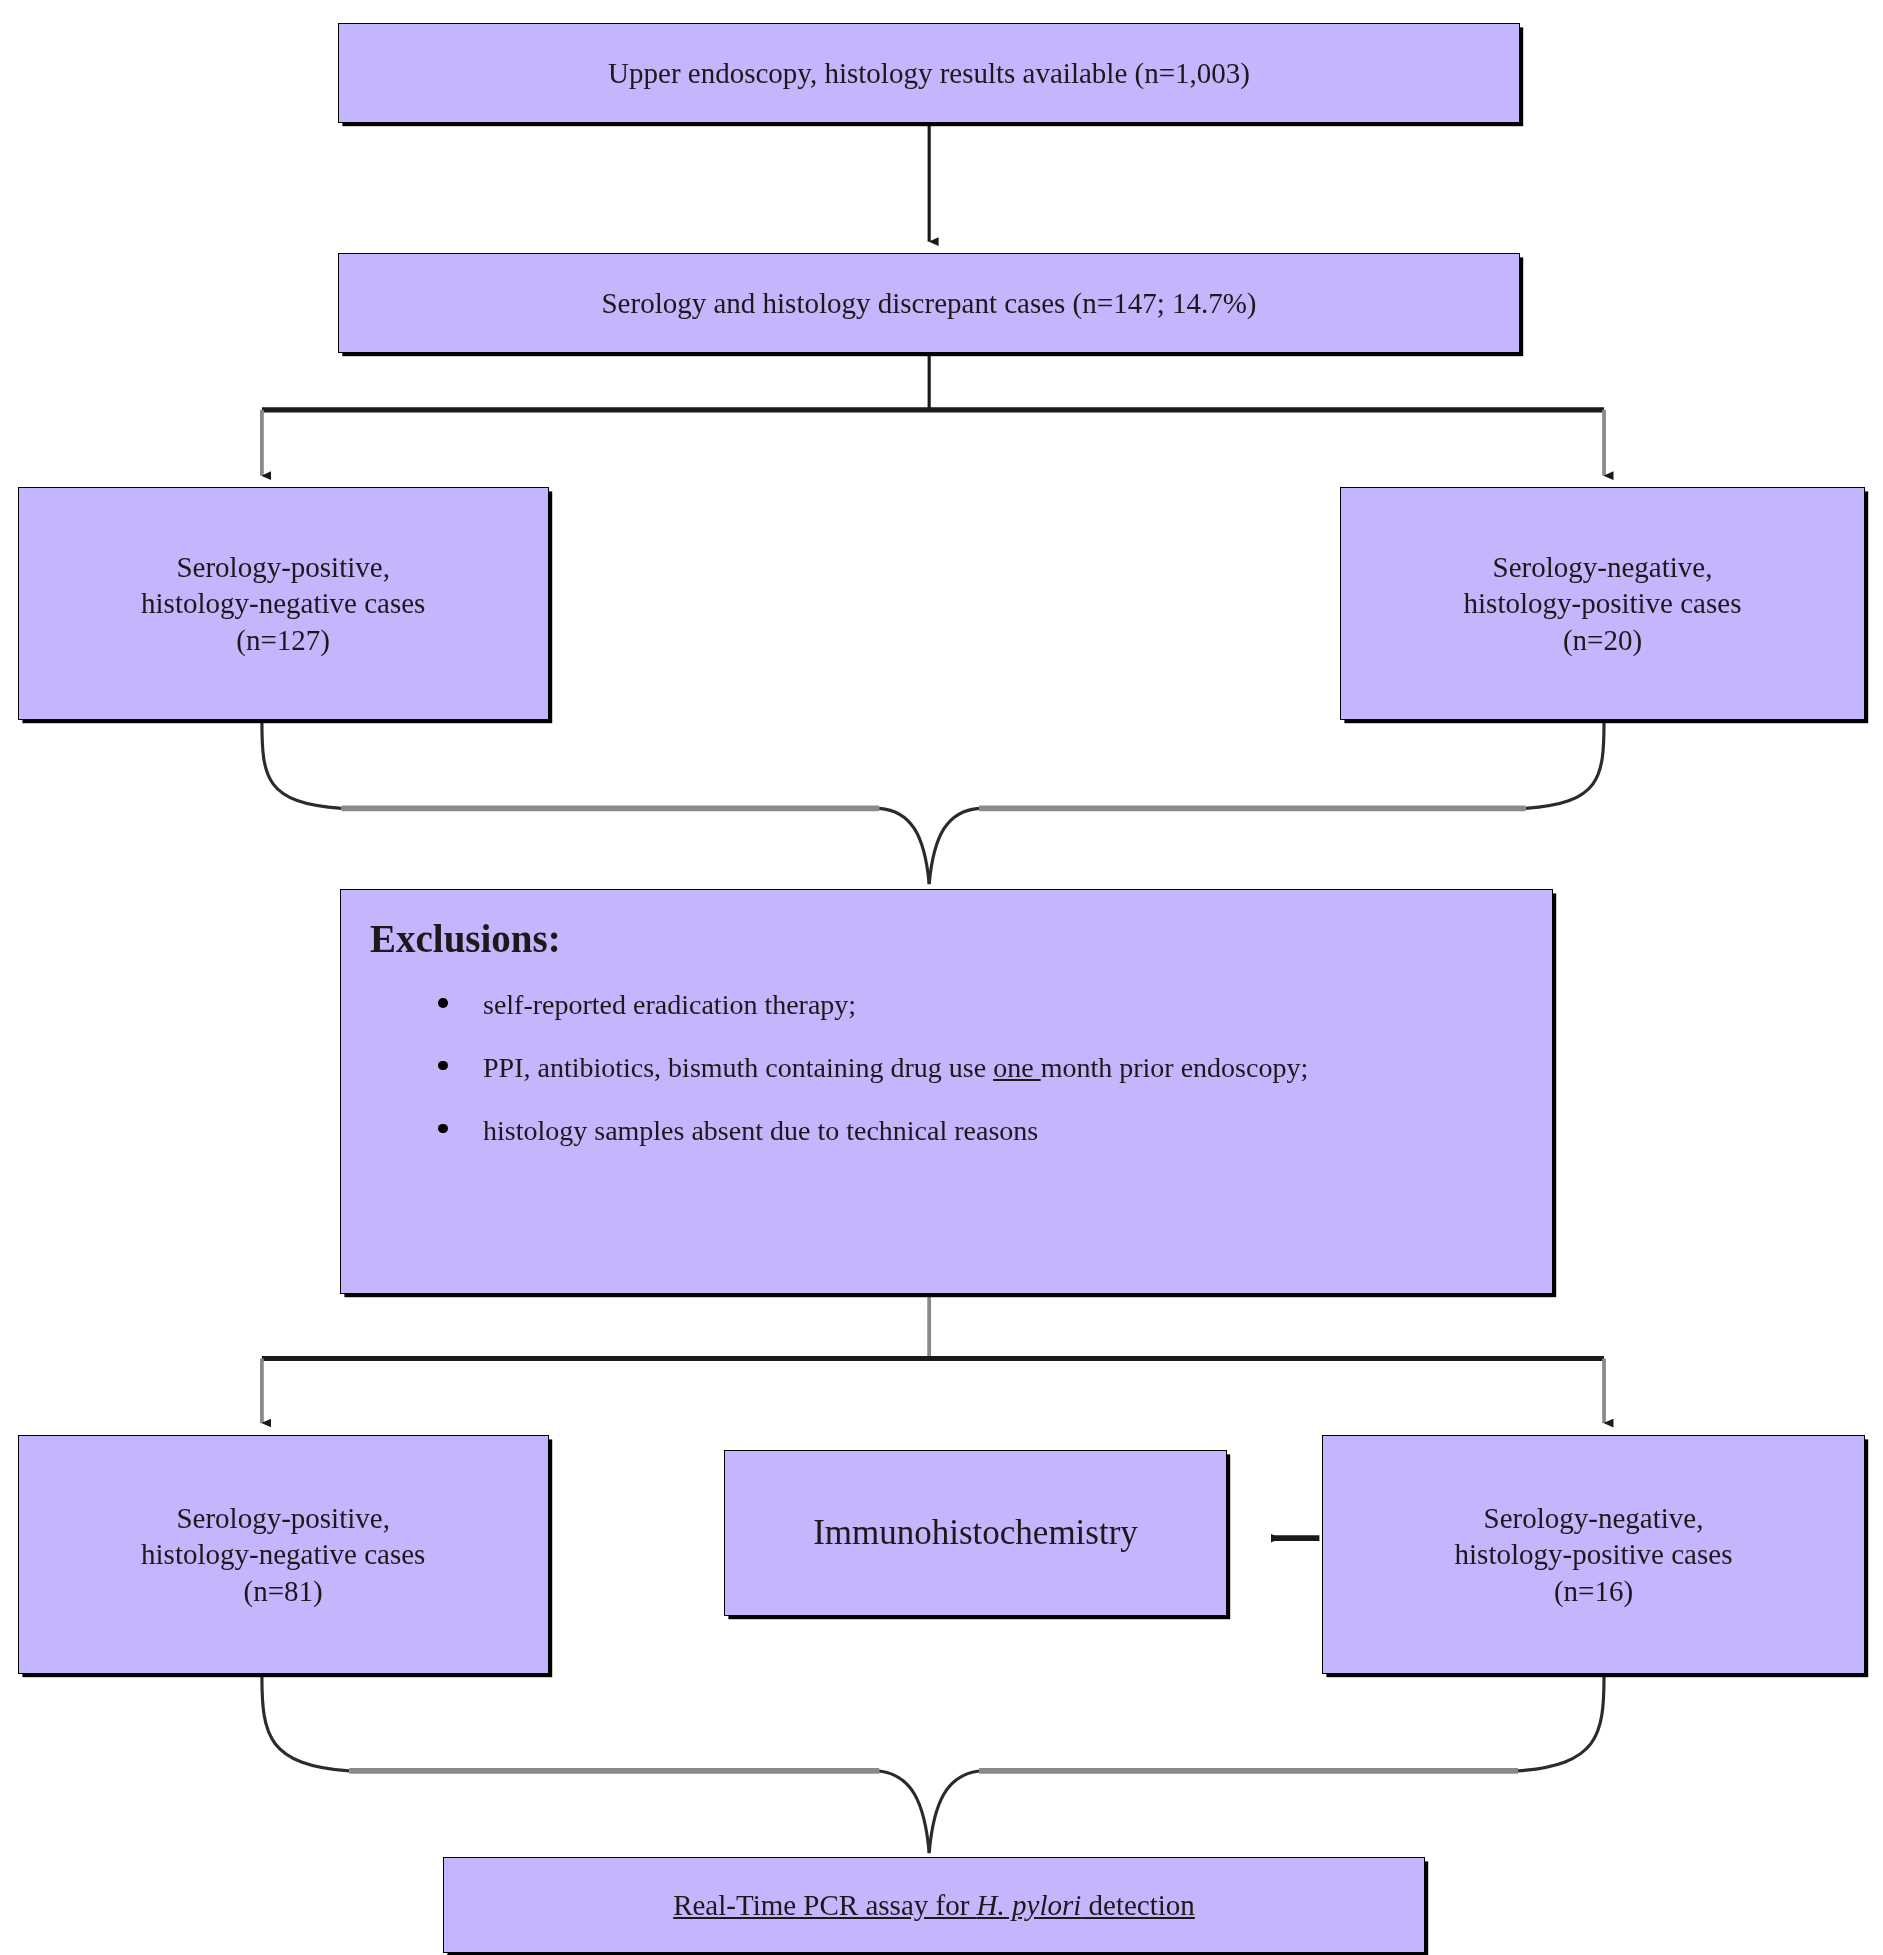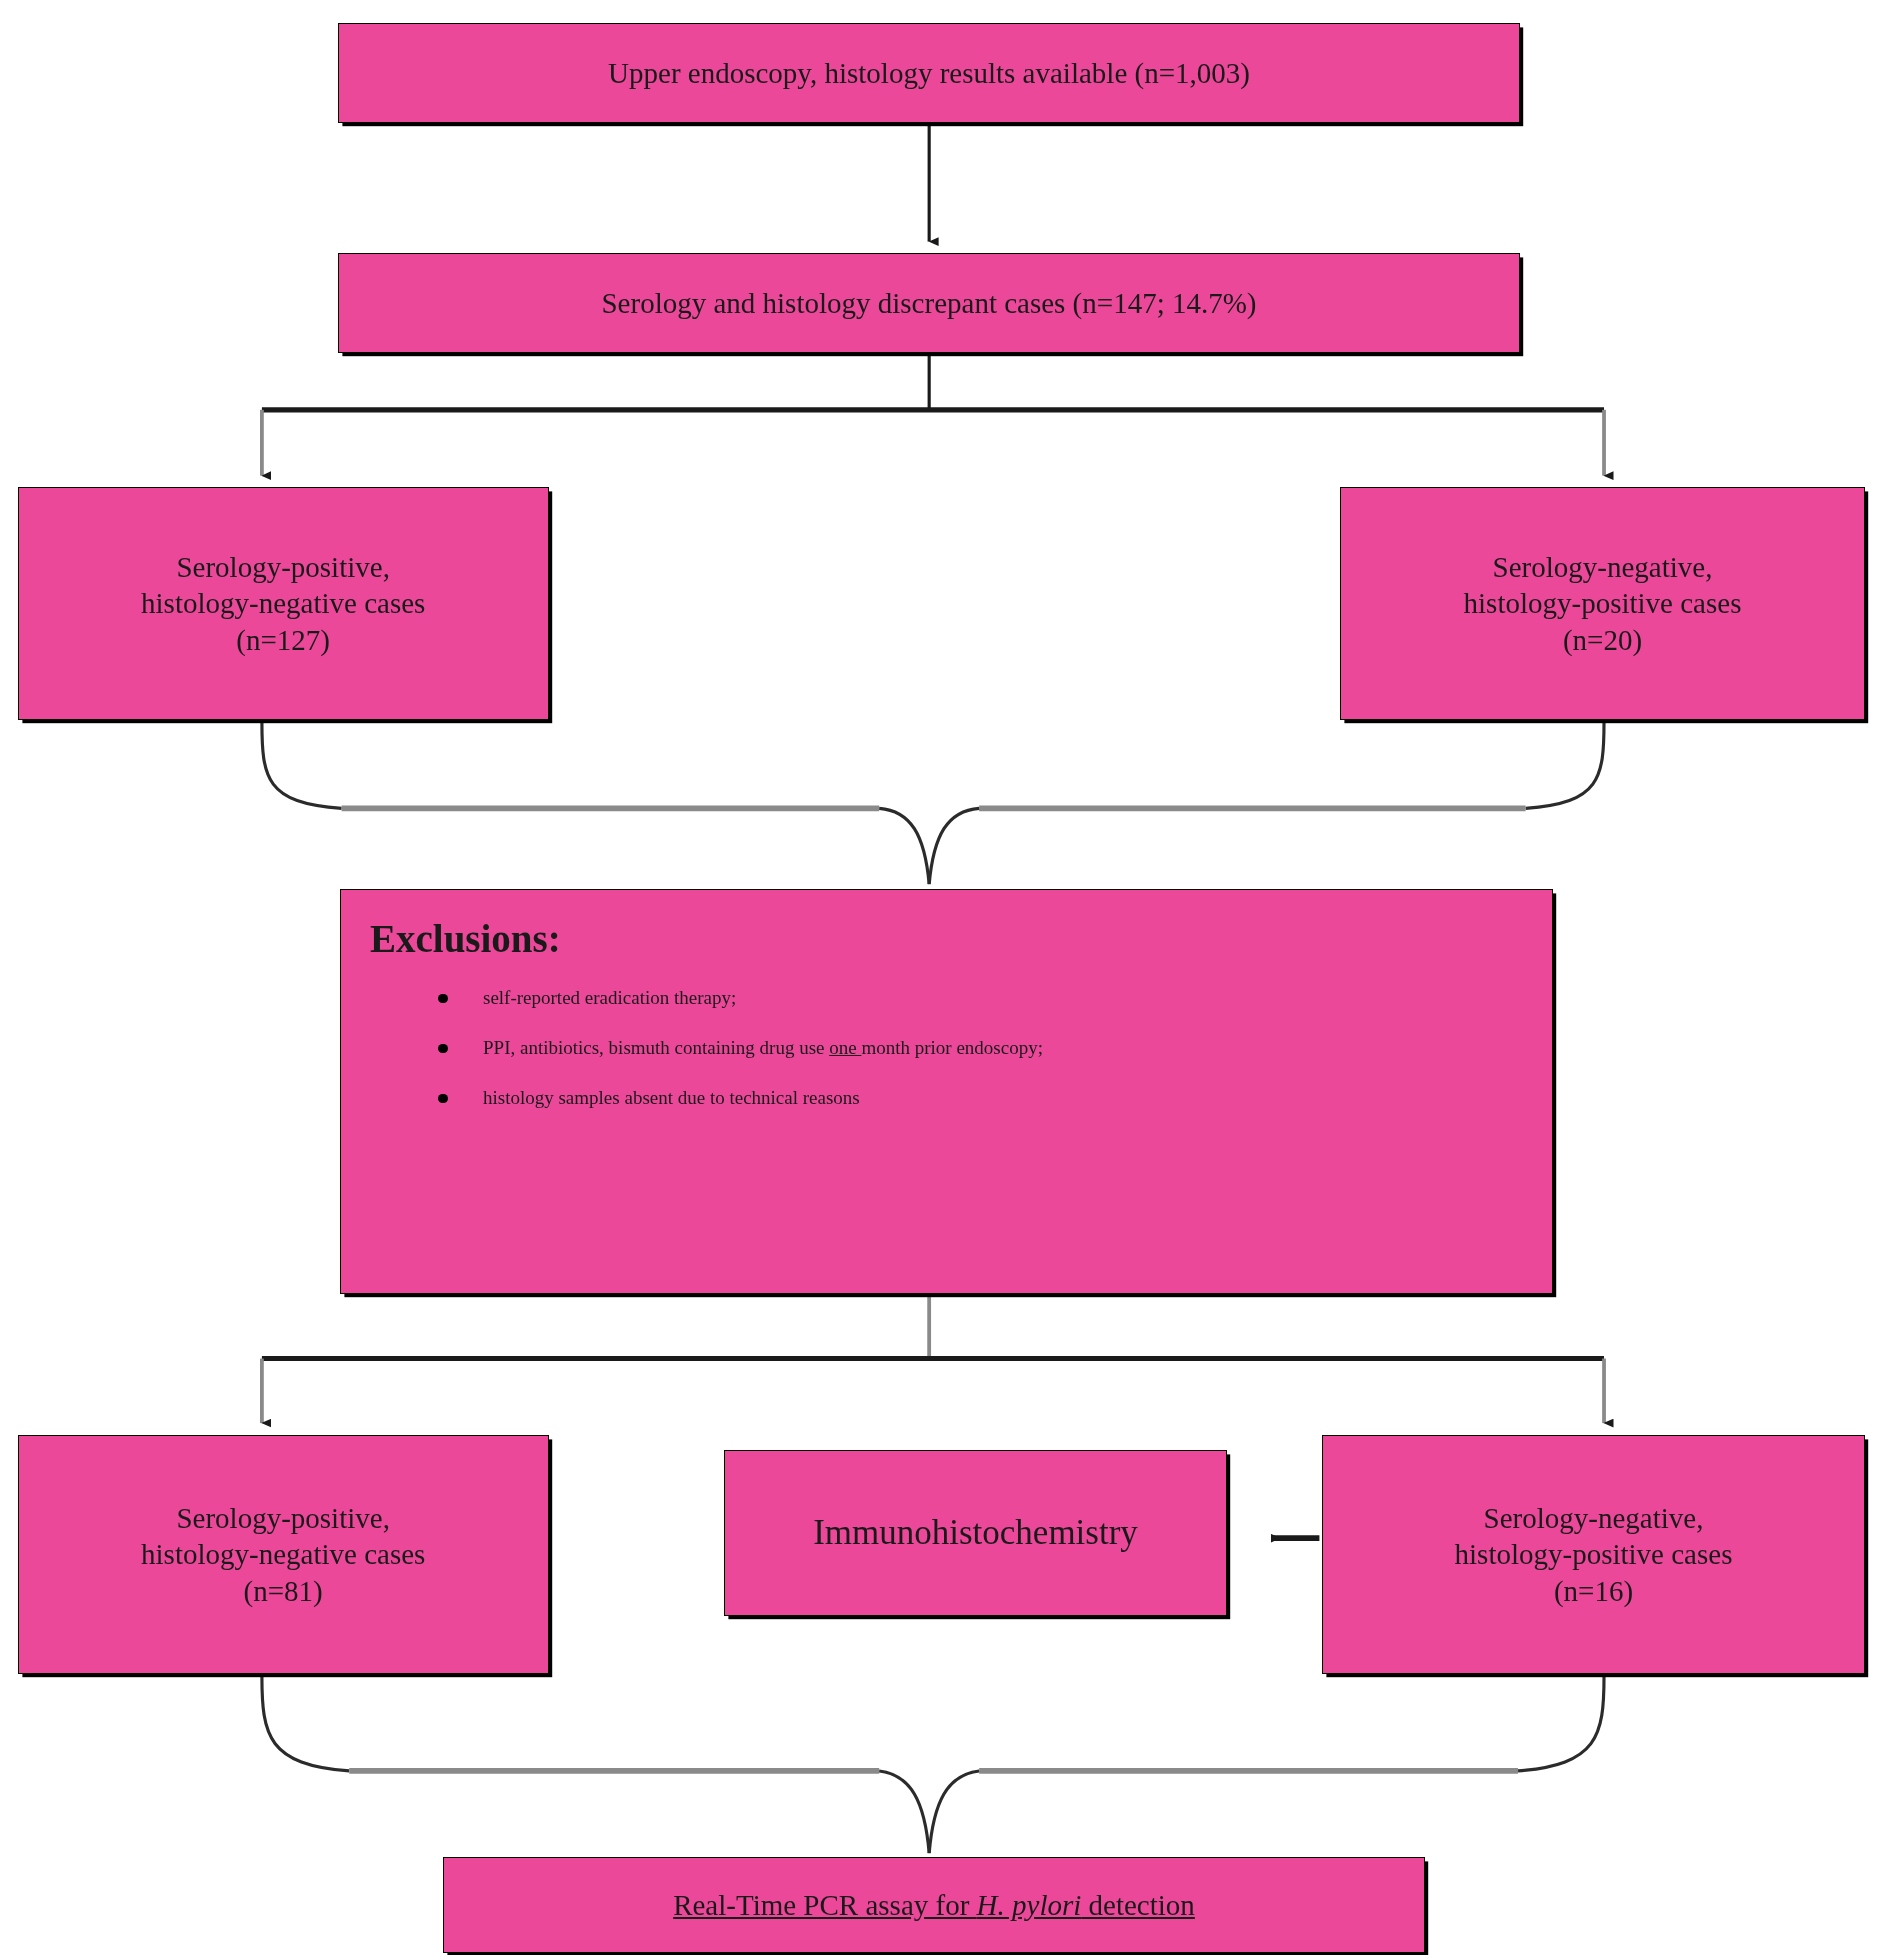--- a/index.html
+++ b/index.html
@@ -11,21 +11,21 @@
     position: relative;
     width: 1883px;
     height: 1955px;
     background: #ffffff;
     font-family: "Liberation Serif", "DejaVu Serif", serif;
     overflow: hidden;
   }
   .node {
     position: absolute;
     box-sizing: border-box;
-    background: #ec4899;
+    background: #c4b5fd;
     border: 1.9px solid #000000;
     box-shadow: 3.8px 3.8px 0 -0.6px #000000;
     display: flex;
     flex-direction: column;
     align-items: center;
     justify-content: center;
     text-align: center;
     color: #1a1a1a;
     font-size: 29px;
     line-height: 1.25;
@@ -80,21 +80,21 @@
   .excl-list {
     margin: 0;
     padding: 0;
     list-style: none;
     width: 100%;
   }
   .excl-list li {
     position: relative;
     padding-left: 113px;
     margin-bottom: 23px;
-    font-size: 19px;
+    font-size: 28px;
     line-height: 1.42;
     color: #1a1a1a;
   }
   .excl-list li:last-child { margin-bottom: 0; }
   .excl-list li .bullet {
     position: absolute;
     left: 68px;
     top: 0.46em;
     width: 9.5px;
     height: 9.5px;

